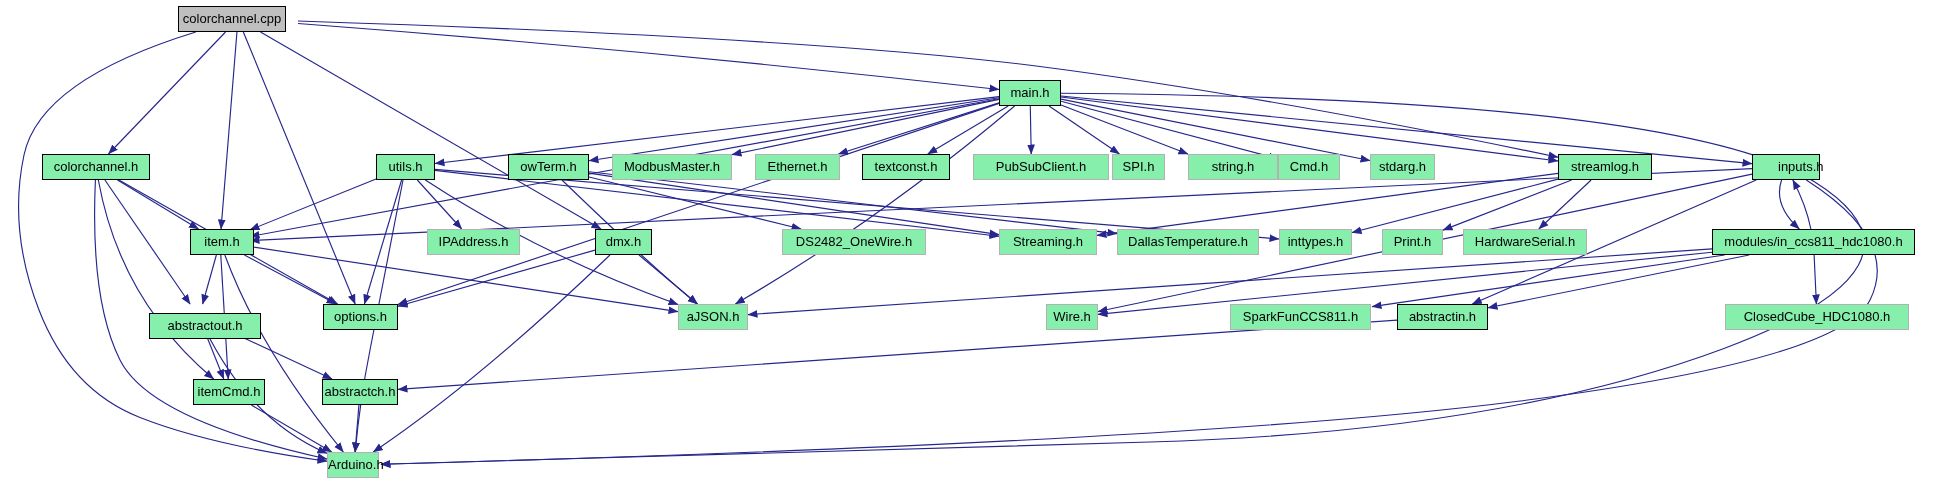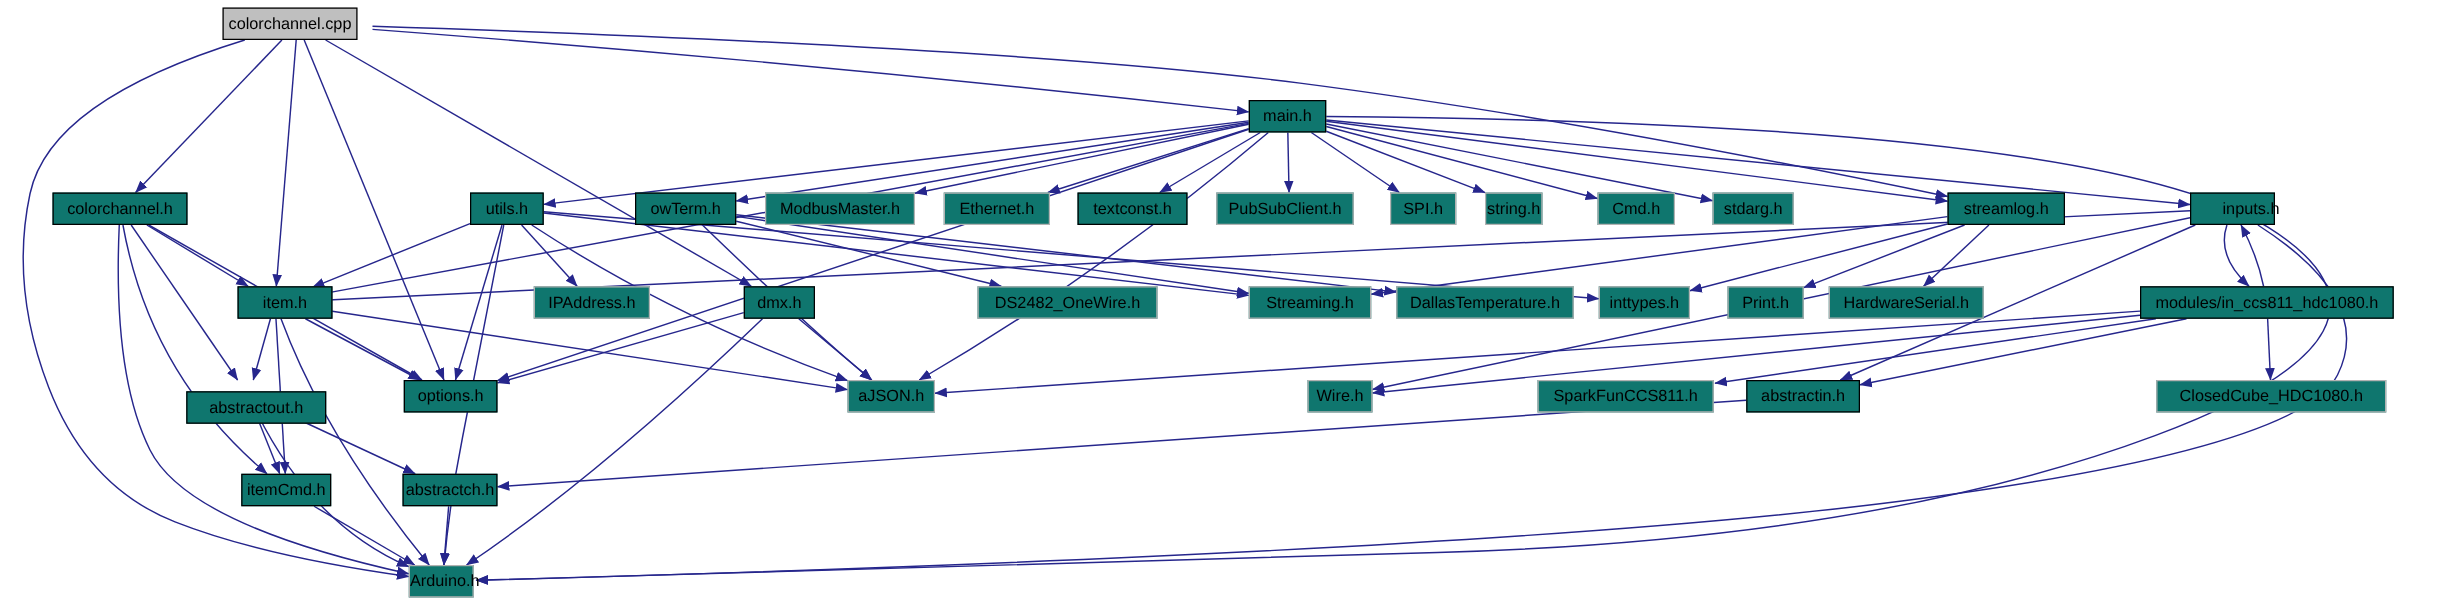--- a/index.html
+++ b/index.html
@@ -1,19 +1,19 @@
 <!DOCTYPE html>
 <html><head>
 <meta charset="utf-8">
 <style>
   html,body{margin:0;padding:0;background:#ffffff;}
   #stage{position:relative;width:1956px;height:485px;background:#ffffff;
          font-family:"Liberation Sans", sans-serif;}
   #edge-layer{position:absolute;left:0;top:0;}
-  .node{position:absolute;box-sizing:border-box;height:26px;background:#0f766e;
+  .node{position:absolute;box-sizing:border-box;height:26px;background:#86efac;
         border:1px solid #000000;color:#000000;font-size:13px;line-height:24px;
         text-align:center;white-space:nowrap;overflow:visible;}
   .node.external{border-color:#b2b2b2;}
   .node.root{background:#bfbfbf;border:1px solid #000000;font-weight:normal;}
 </style>
 </head>
 <body>
 
 <div id="stage">
     <svg id="edge-layer" width="1956" height="485">
@@ -92,28 +92,28 @@
       <path d="M358.93150684931504,405 L355.06849315068496,452" fill="none" stroke="#26268c" stroke-width="1.15" marker-end="url(#arw)"></path>
     </svg>
     <div class="node root" style="left: 178px; top: 6px; width: 108px;">colorchannel.cpp</div>
     <div class="node internal" style="left: 999px; top: 80px; width: 62px;">main.h</div>
     <div class="node internal" style="left: 42px; top: 154px; width: 108px;">colorchannel.h</div>
     <div class="node internal" style="left: 376px; top: 154px; width: 59px;">utils.h</div>
     <div class="node internal" style="left: 508px; top: 154px; width: 81px;">owTerm.h</div>
     <div class="node external" style="left: 612px; top: 154px; width: 120px;">ModbusMaster.h</div>
     <div class="node external" style="left: 755px; top: 154px; width: 85px;">Ethernet.h</div>
     <div class="node internal" style="left: 862px; top: 154px; width: 88px;">textconst.h</div>
-    <div class="node external" style="left: 973px; top: 154px; width: 110px;">PubSubClient.h</div>
+    <div class="node external" style="left: 973px; top: 154px; width: 136px;">PubSubClient.h</div>
     <div class="node external" style="left: 1112px; top: 154px; width: 53px;">SPI.h</div>
-    <div class="node external" style="left: 1188px; top: 154px; width: 46px;">string.h</div>
+    <div class="node external" style="left: 1188px; top: 154px; width: 90px;">string.h</div>
     <div class="node external" style="left: 1278px; top: 154px; width: 62px;">Cmd.h</div>
     <div class="node external" style="left: 1370px; top: 154px; width: 65px;">stdarg.h</div>
     <div class="node internal" style="left: 1558px; top: 154px; width: 94px;">streamlog.h</div>
     <div class="node internal" style="left: 1752px; top: 154px; width: 68px; padding-left: 25px;">inputs.h</div>
-    <div class="node internal" style="left: 190px; top: 229px; width: 76px;">item.h</div>
+    <div class="node internal" style="left: 190px; top: 229px; width: 64px;">item.h</div>
     <div class="node external" style="left: 427px; top: 229px; width: 93px;">IPAddress.h</div>
     <div class="node internal" style="left: 595px; top: 229px; width: 57px;">dmx.h</div>
     <div class="node external" style="left: 782px; top: 229px; width: 144px;">DS2482_OneWire.h</div>
     <div class="node external" style="left: 999px; top: 229px; width: 98px;">Streaming.h</div>
     <div class="node external" style="left: 1117px; top: 229px; width: 142px;">DallasTemperature.h</div>
     <div class="node external" style="left: 1279px; top: 229px; width: 73px;">inttypes.h</div>
     <div class="node external" style="left: 1382px; top: 229px; width: 61px;">Print.h</div>
     <div class="node external" style="left: 1463px; top: 229px; width: 124px;">HardwareSerial.h</div>
     <div class="node internal" style="left: 1712px; top: 229px; width: 203px;">modules/in_ccs811_hdc1080.h</div>
     <div class="node internal" style="left: 149px; top: 313px; width: 112px;">abstractout.h</div>

